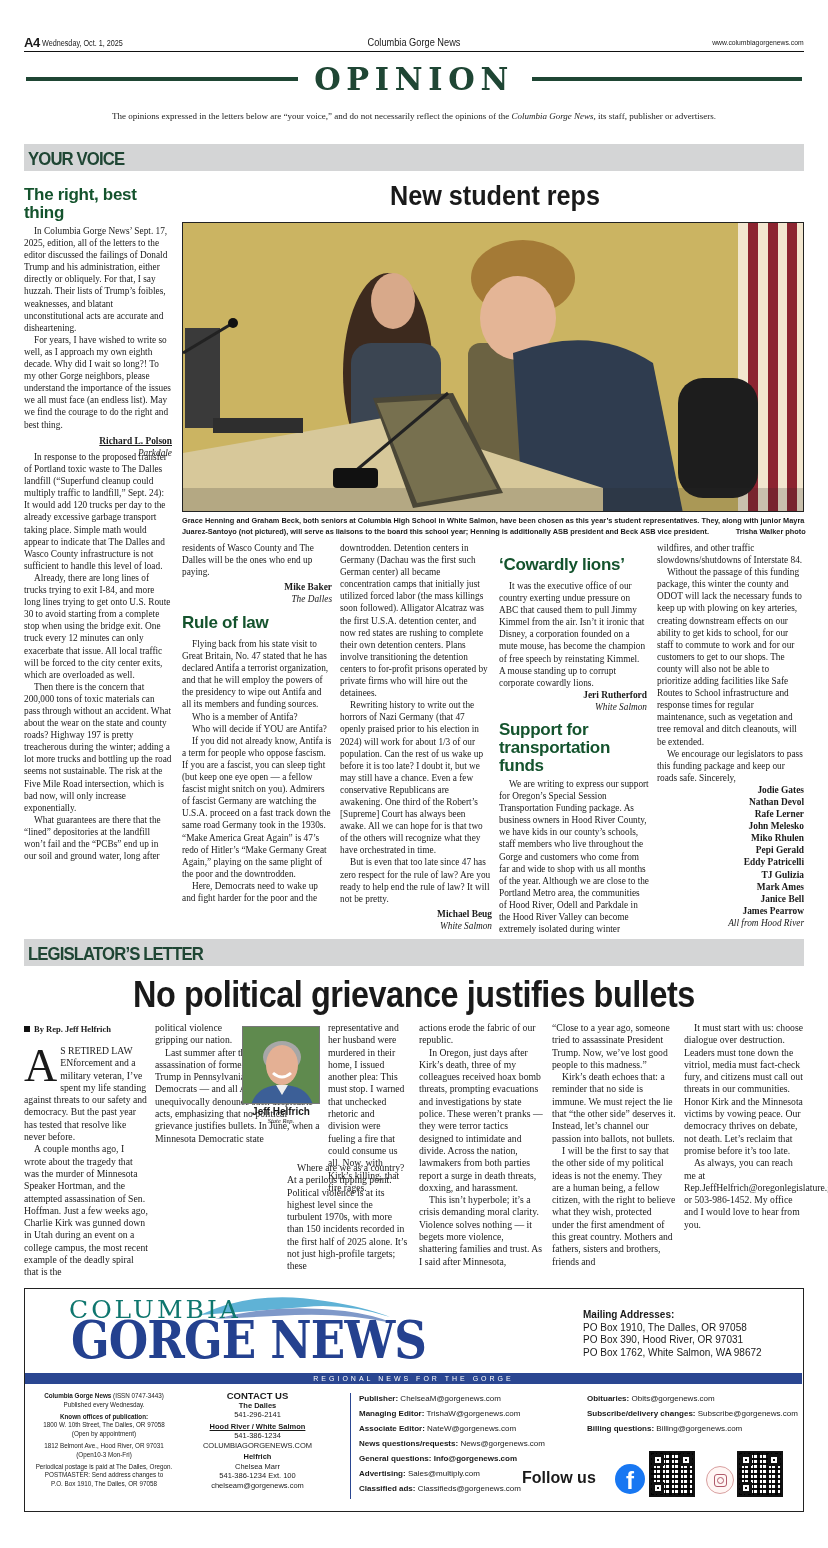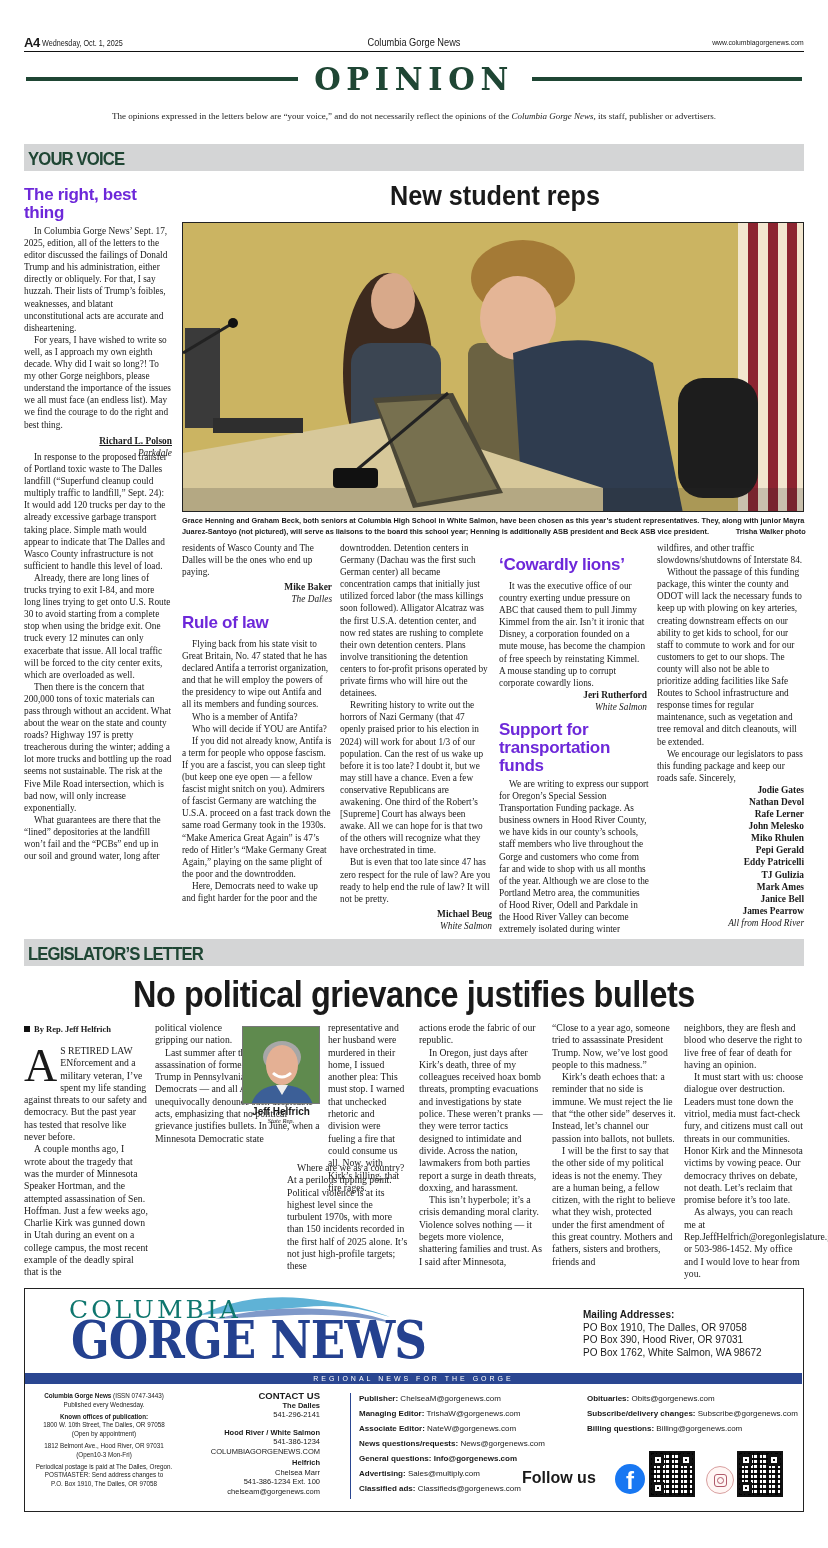--- a/index.html
+++ b/index.html
@@ -19,21 +19,21 @@
   .opinion-row .rule { position: absolute; top: 15px; height: 4px; background: #1f4634; }
   .opinion-row .rule.l { left: 0; width: 272px; }
   .opinion-row .rule.r { right: 0; width: 270px; }
   .opinion-row .word { position: absolute; left: 0; right: 0; top: -2px; text-align: center; font-family: "DejaVu Serif", serif; font-weight: bold; font-size: 32px; letter-spacing: 6px; color: #1f4634; transform: scaleX(0.95); }
 
   .disclaimer { left: 24px; top: 111px; width: 780px; text-align: center; font-size: 9px; }
 
   .section-bar { left: 24px; width: 780px; height: 27px; background: #d4d5d6; }
   .section-bar span { position: absolute; left: 4px; top: 4px; font-family: "Liberation Sans", sans-serif; font-weight: bold; font-size: 19px; color: #1f4634; letter-spacing: -1px; transform: scaleX(0.88); transform-origin: left; }
 
-  .headline { font-family: "Liberation Sans", sans-serif; font-weight: bold; font-size: 17px; line-height: 18px; letter-spacing: -0.3px; color: #6d28d9; }
+  .headline { font-family: "Liberation Sans", sans-serif; font-weight: bold; font-size: 17px; line-height: 18px; letter-spacing: -0.3px; color: #14532d; }
   .body-text { font-size: 9.3px; line-height: 12.1px; text-align: left; }
   .body-text p { text-indent: 10px; }
   .body-text p.noindent { text-indent: 0; }
   .sig { text-align: right; font-weight: bold; font-size: 9.4px; line-height: 12.1px; }
   .loc { text-align: right; font-style: italic; font-size: 9.3px; line-height: 12.1px; }
 
   
   .photo-title { left: 182px; top: 180px; width: 626px; text-align: center; font-family: "Liberation Sans", sans-serif; font-weight: bold; font-size: 28px; transform: scaleX(0.9); }
   .photo { left: 182px; top: 222px; width: 622px; height: 290px; border: 1px solid #222; overflow: hidden;
            background: linear-gradient(180deg, #cdb866 0%, #c9b05a 45%, #b89a45 100%); }
@@ -274,21 +274,20 @@
   <p>This isn’t hyperbole; it’s a crisis demanding moral clarity. Violence solves nothing — it begets more violence, shattering families and trust. As I said after Minnesota,</p>
 </div>
 
 <div class="abs leg-text" style="left:552px; top:1022px; width:124px;">
   <p style="text-indent:0;">“Close to a year ago, someone tried to assassinate President Trump. Now, we’ve lost good people to this madness.”</p>
   <p>Kirk’s death echoes that: a reminder that no side is immune. We must reject the lie that “the other side” deserves it. Instead, let’s channel our passion into ballots, not bullets.</p>
   <p>I will be the first to say that the other side of my political ideas is not the enemy. They are a human being, a fellow citizen, with the right to believe what they wish, protected under the first amendment of this great country. Mothers and fathers, sisters and brothers, friends and</p>
 </div>
 
 <div class="abs leg-text" style="left:684px; top:1022px; width:122px;">
-  <p style="text-indent:0;">neighbors, they are flesh and blood who deserve the right to live free of fear of death for having an opinion.</p>
   <p>It must start with us: choose dialogue over destruction. Leaders must tone down the vitriol, media must fact-check fury, and citizens must call out threats in our communities. Honor Kirk and the Minnesota victims by vowing peace. Our democracy thrives on debate, not death. Let’s reclaim that promise before it’s too late.</p>
   <p>As always, you can reach me at Rep.JeffHelfrich@oregonlegislature.gov or 503-986-1452. My office and I would love to hear from you.</p>
 </div>
 
 <div class="abs masthead">
   <svg class="abs mh-wave" viewBox="0 0 200 30">
     <path d="M5 22 Q60 -4 130 8 Q170 14 195 24 Q150 10 110 14 Q60 18 5 22 Z" fill="#5fb2d6"></path>
     <path d="M20 26 Q80 10 150 18 Q180 22 198 30 Q150 20 100 22 Q60 24 20 26 Z" fill="#7f99c9"></path>
   </svg>
   <div class="abs mh-columbia">COLUMBIA</div>
@@ -309,25 +308,25 @@
     <div style="margin-top:3px;"><b>Known offices of publication:</b></div>
     <div>1800 W. 10th Street, The Dalles, OR 97058</div>
     <div>(Open by appointment)</div>
     <div style="margin-top:3px;">1812 Belmont Ave., Hood River, OR 97031</div>
     <div>(Open10-3 Mon-Fri)</div>
     <div style="margin-top:3px;">Periodical postage is paid at The Dalles, Oregon.</div>
     <div>POSTMASTER: Send address changes to</div>
     <div>P.O. Box 1910, The Dalles, OR 97058</div>
   </div>
 
-  <div class="abs mh-contact" style="left:170px; top:102px; width:125px;text-align:right;">
+  <div class="abs mh-contact" style="left:170px; top:102px; width:125px;">
     <div class="h">CONTACT US</div>
     <div><b>The Dalles</b></div>
     <div>541-296-2141</div>
-    <div style="margin-top:8px;"><b>Hood River / White Salmon</b></div>
+    <div style="margin-top:2px;text-decoration:underline;"><b>Hood River / White Salmon</b></div>
     <div>541-386-1234</div>
     <div>COLUMBIAGORGENEWS.COM</div>
     <div style="margin-top:2px;"><b>Helfrich</b></div>
     <div>Chelsea Marr</div>
     <div>541-386-1234 Ext. 100</div>
     <div>chelseam@gorgenews.com</div>
   </div>
 
   <div class="abs mh-divider"></div>
 

